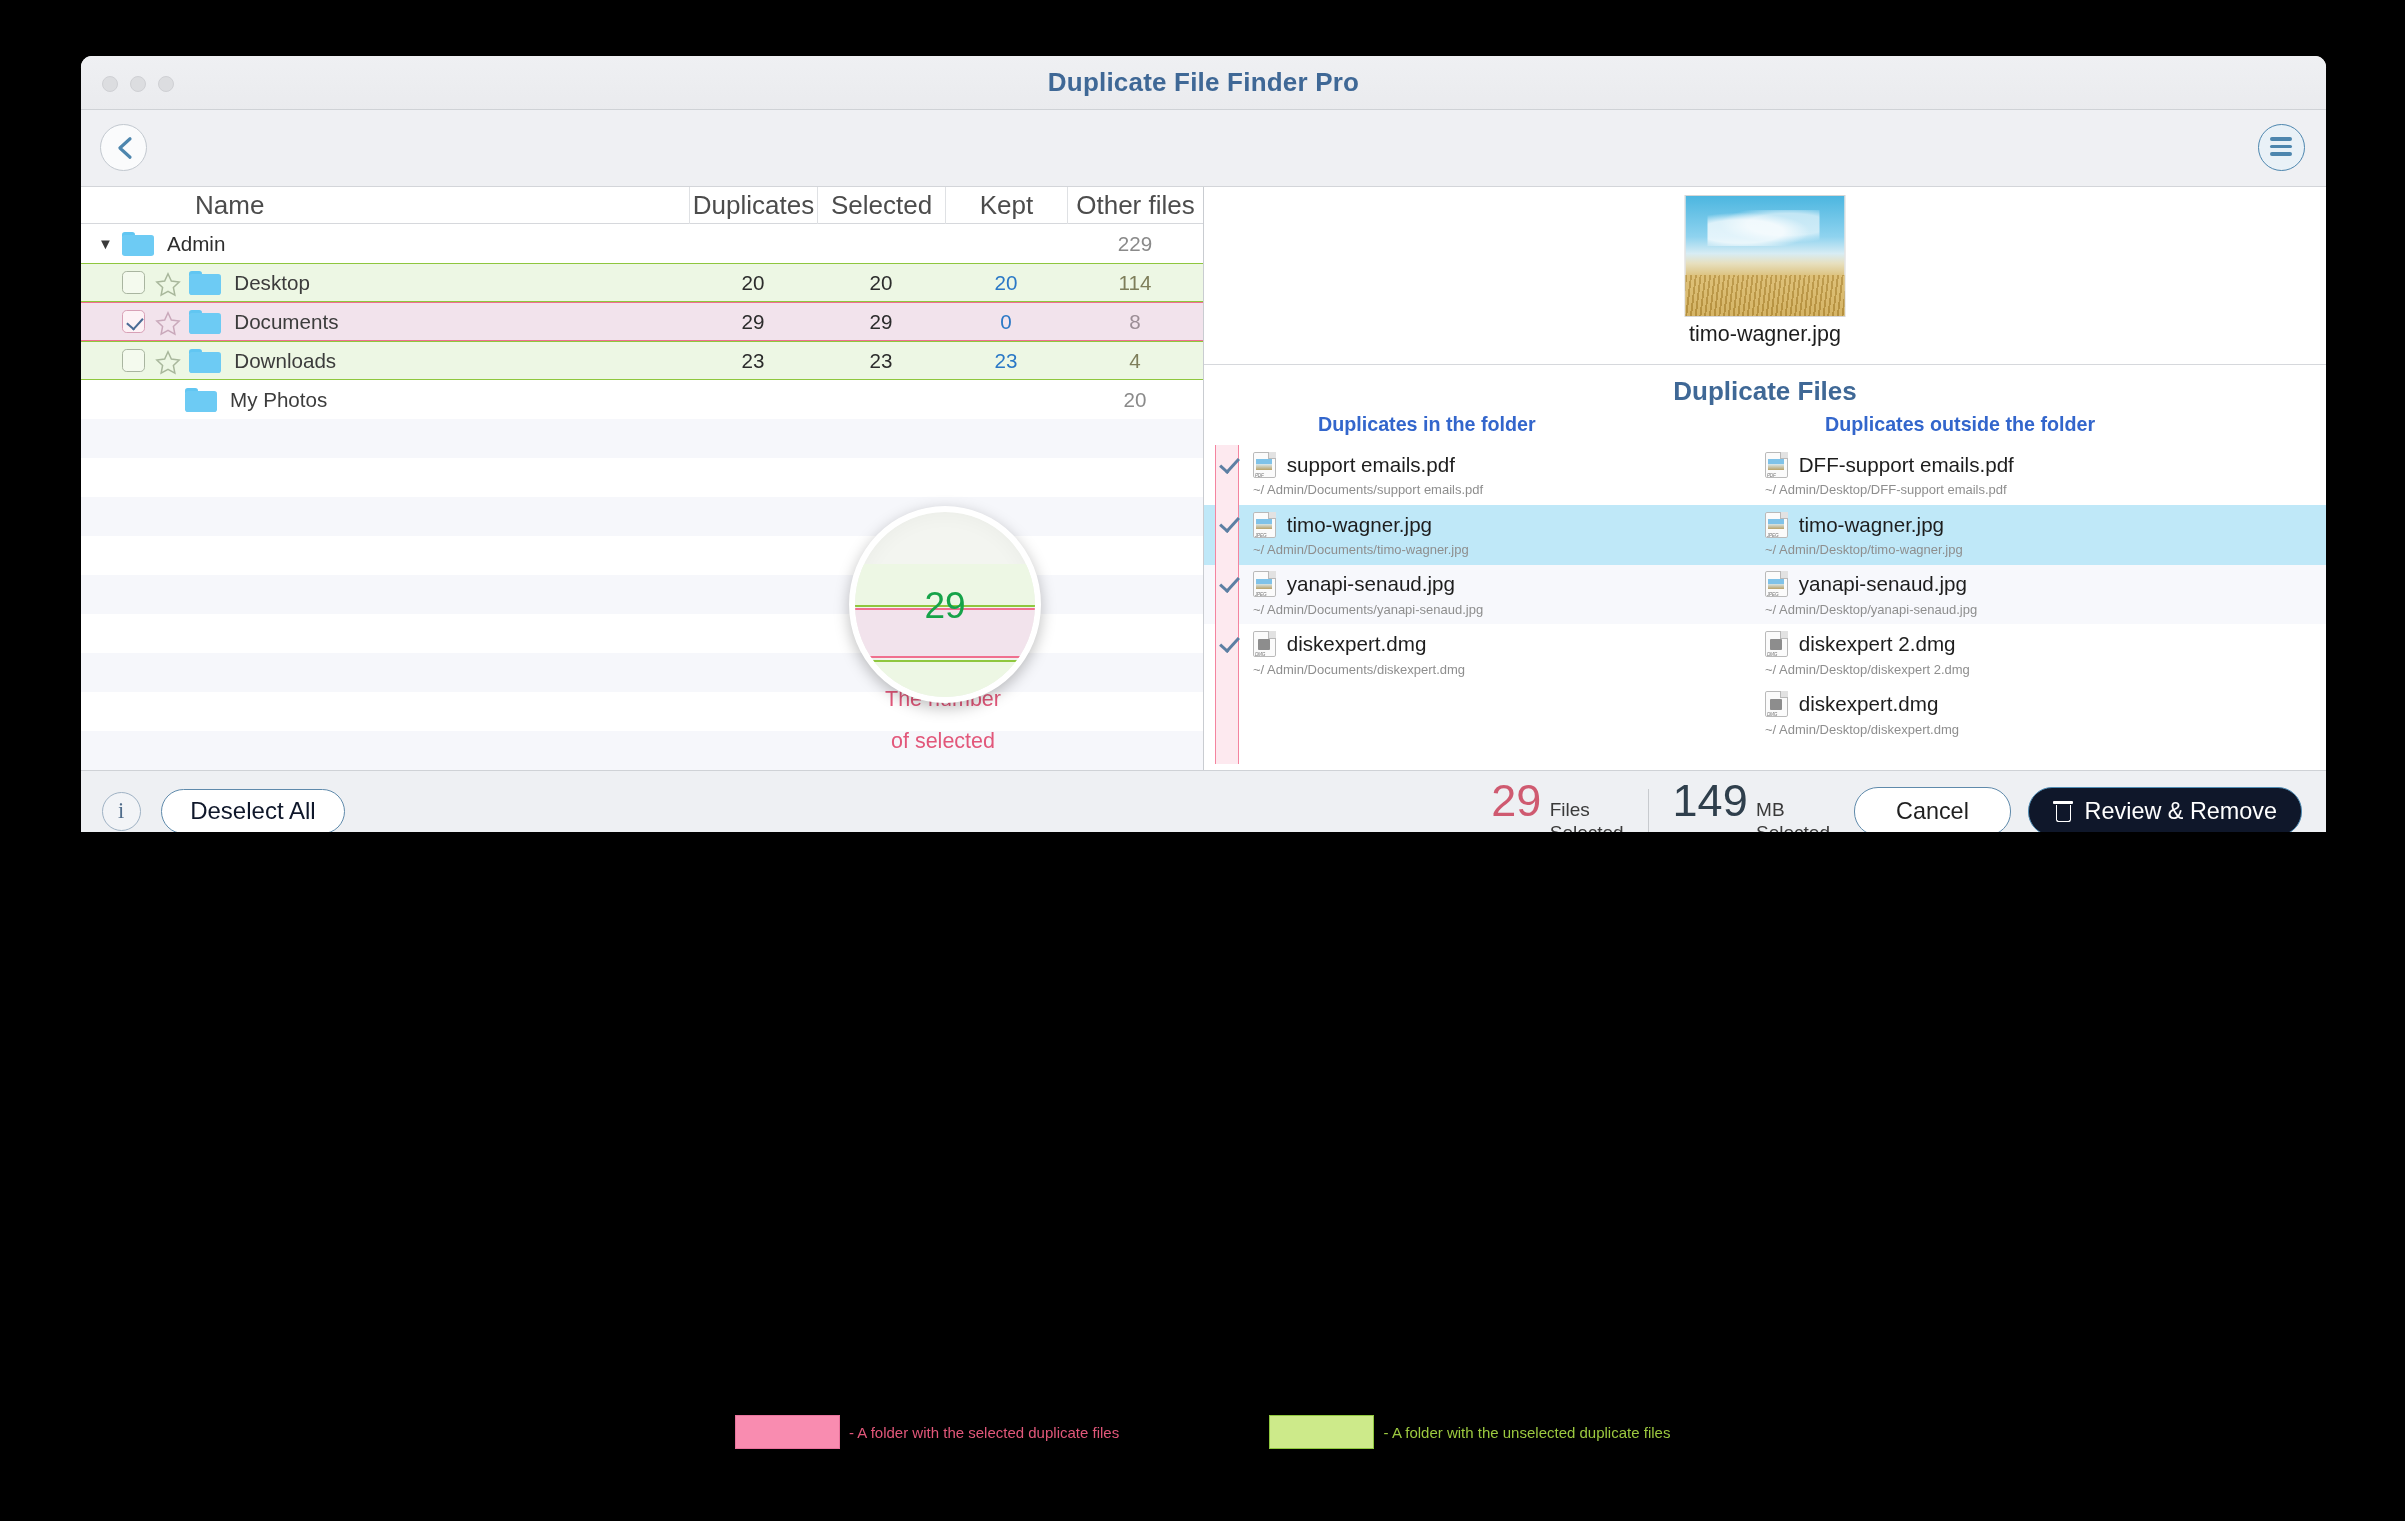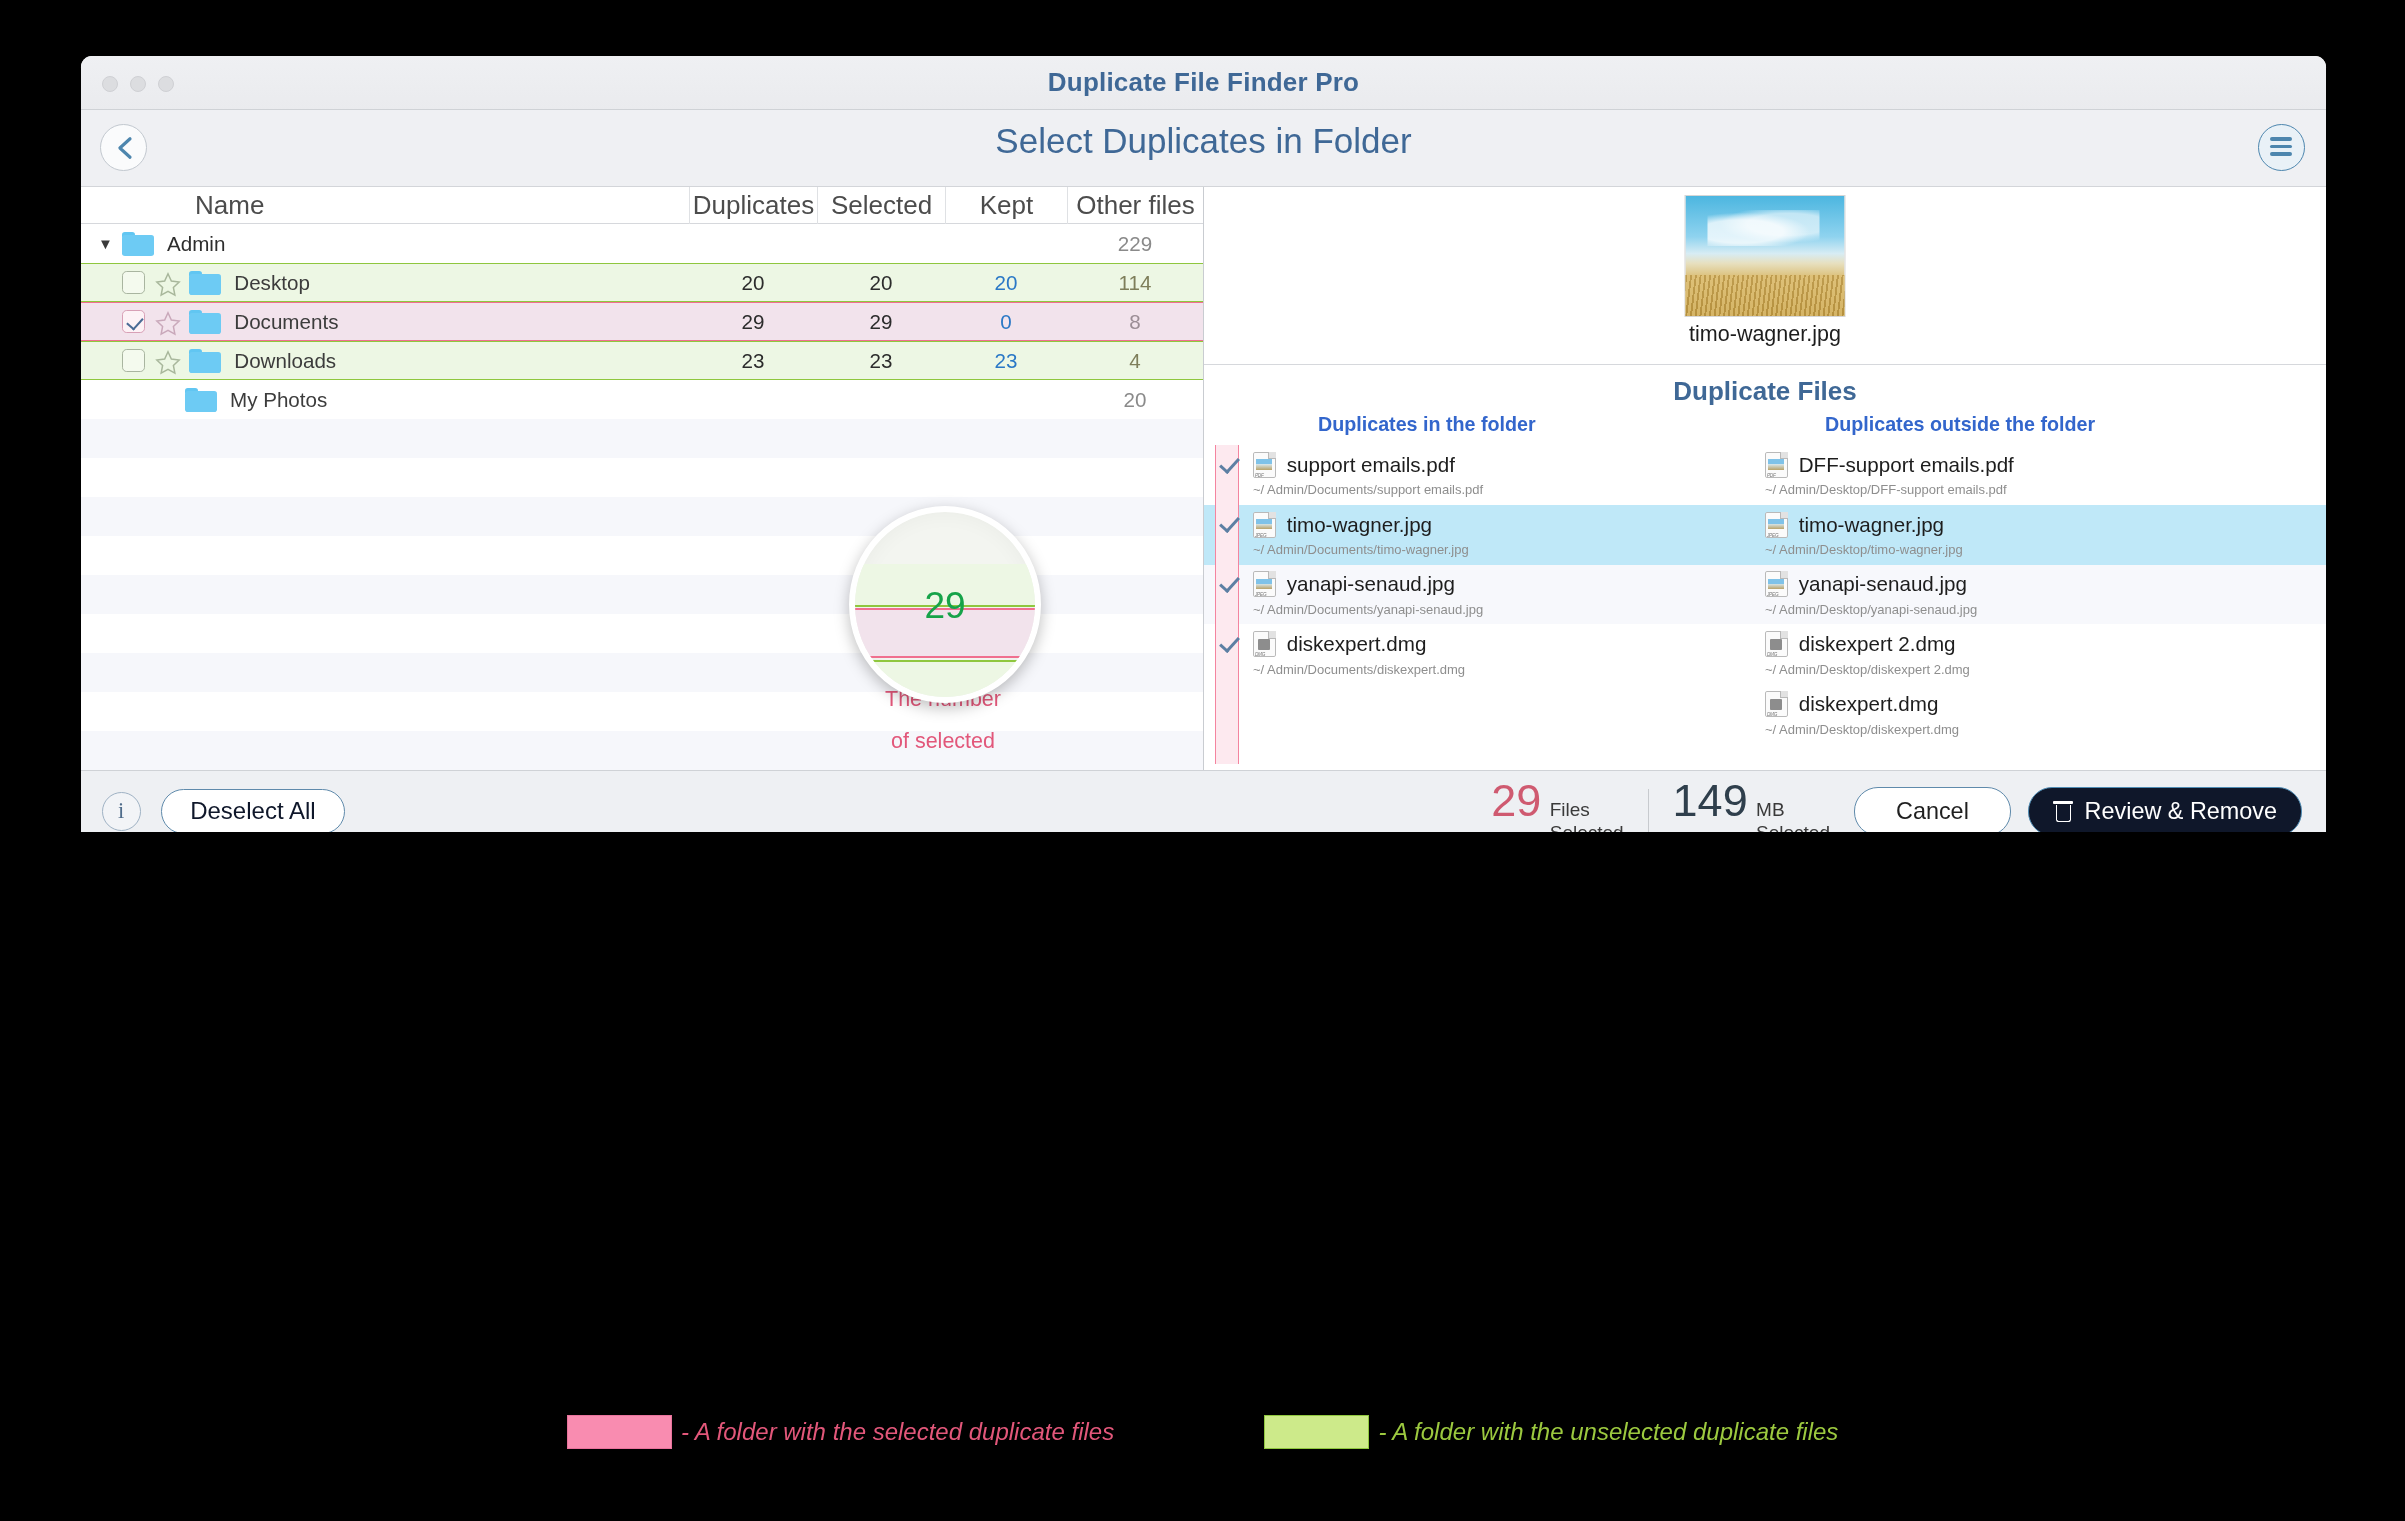--- a/index.html
+++ b/index.html
@@ -364,21 +364,21 @@
   
   #legend {
     position: absolute; left: 0; right: 0; top: 1415px;
     display: flex; justify-content: center; align-items: center;
     gap: 150px;
   }
   .legend-item { display: flex; align-items: center; }
   .swatch { width: 105px; height: 34px; margin-right: 9.4px; }
   .swatch.pink  { background: #f98cb0; border: 0.9px solid #e9739c; }
   .swatch.green { background: #cdea8a; border: 1.9px solid #8fc73e; }
-  .legend-text { font-size: 24px; font-style: italic; }
+  .legend-text { font-size: 15px; }
   .legend-text.pink  { color: #e2577a; }
   .legend-text.green { color: #9cc93f; }
 </style>
 </head>
 <body>
 
 <div id="backdrop"></div>
 
 <div id="window">
 
@@ -390,21 +390,20 @@
   </div>
 
   <div id="toolbar">
     <div id="back-btn">
       <span>
         <svg width="19" height="24" viewBox="0 0 20 26">
           <polyline points="16,3 5,13 16,23" fill="none" stroke="#4d86ae" stroke-width="3.4" stroke-linecap="round" stroke-linejoin="round"></polyline>
         </svg>
       </span>
     </div>
-    <div id="page-heading">Select Duplicates in Folder</div>
     <div id="menu-btn">
       <span>
         <i class="burger-line" id="bl1"></i>
         <i class="burger-line" id="bl2"></i>
         <i class="burger-line" id="bl3"></i>
       </span>
     </div>
   </div>
 
   <div id="body-split">

